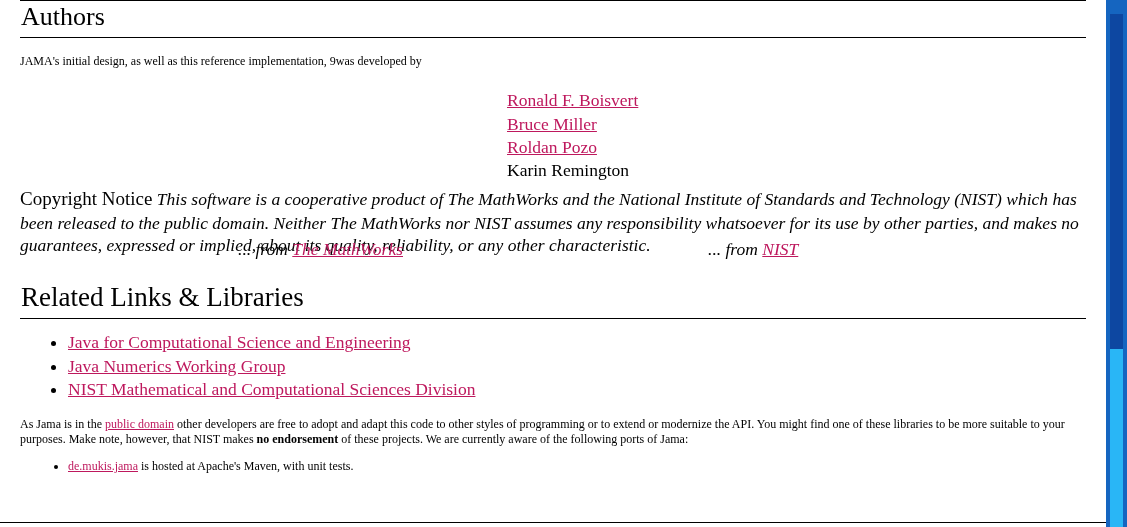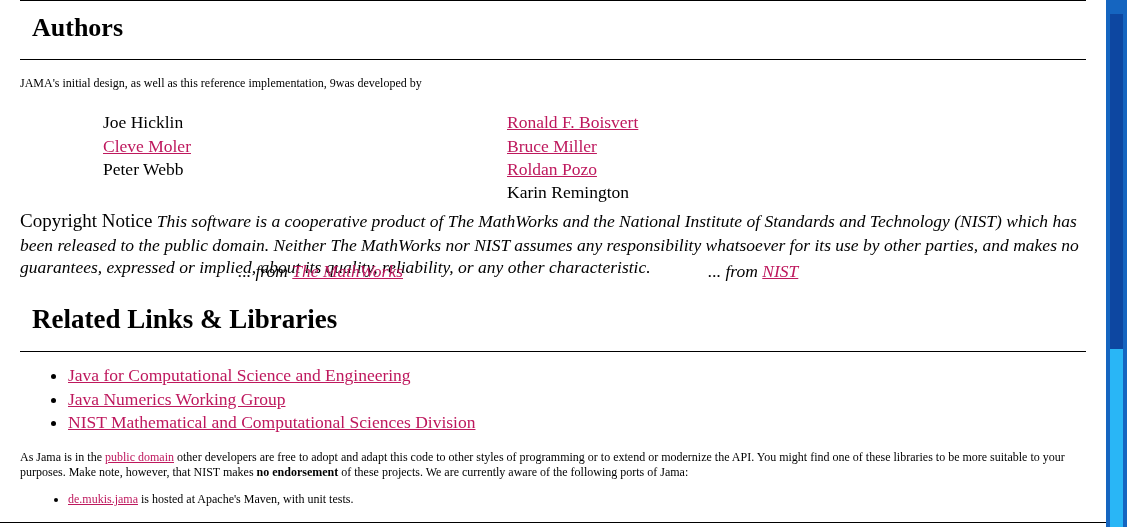--- a/index.html
+++ b/index.html
@@ -26,22 +26,22 @@
     top: 0;
     width: 1106px;
     height: 527px;
     padding: 0 20px 0 20px;
     box-sizing: border-box;
     overflow: hidden;
   }
   h2.section-title {
     font-family: "Liberation Serif", serif;
     font-size: 26px;
-    font-weight: bold;
-    margin: 12px;
+    font-weight: normal;
+    margin: 1px;
     padding: 0 0 4px 0;
     line-height: 1.15;
   }
   .rule {
     border: none;
     border-top: 1px solid #000000;
     margin: 0 0 0 0;
     height: 0;
   }
   .top-rule {
@@ -179,25 +179,20 @@
   <div class="content">
 
     <hr class="rule top-rule">
 
     <h2 class="section-title">Authors</h2>
     <hr class="rule">
 
     <p class="body-text">JAMA's initial design, as well as this reference implementation, 9was developed by</p>
 
     <div class="authors-block">
-      <div class="col-left">
-        <div class="author-line">Joe Hicklin</div>
-        <div class="author-line"><a href="#">Cleve Moler</a></div>
-        <div class="author-line">Peter Webb</div>
-      </div>
       <div class="col-right">
         <div class="author-line"><a href="#">Ronald F. Boisvert</a></div>
         <div class="author-line"><a href="#">Bruce Miller</a></div>
         <div class="author-line"><a href="#">Roldan Pozo</a></div>
         <div class="author-line">Karin Remington</div>
       </div>
       <div class="from-left"><span class="plain">... from </span><a href="#">The MathWorks</a></div>
       <div class="from-right"><span class="plain">... from </span><a href="#">NIST</a></div>
     </div>
 

